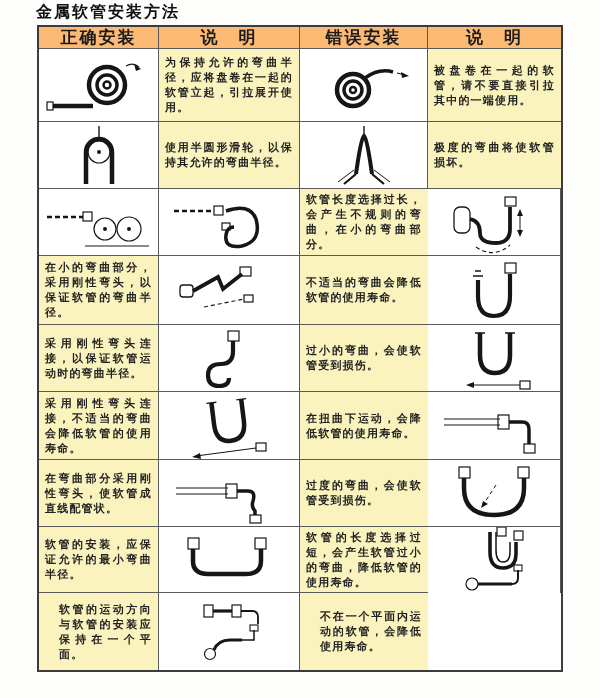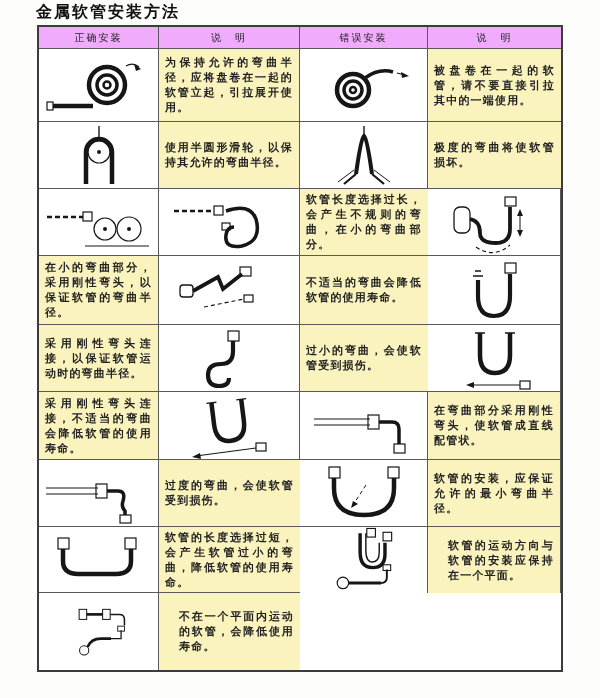--- a/index.html
+++ b/index.html
@@ -24,23 +24,23 @@
   }
   .cell{
     border-right:1px solid #5a5a5a;
     border-bottom:1px solid #5a5a5a;
     box-sizing:border-box;
     overflow:hidden;
   }
   .cell.last-col{border-right:none;}
   .cell.last-row{border-bottom:none;padding-left:20px;}
   .hd{
-    background:#f0abfc;
+    background:#fdba74;
     display:flex;align-items:center;justify-content:center;
-    font-weight:normal;font-size:10px;letter-spacing:2px;color:#1c1c1c;
+    font-weight:bold;font-size:17px;letter-spacing:2px;color:#1c1c1c;
   }
   .img{
     background:#ffffff;
     display:flex;align-items:center;justify-content:center;
   }
   .desc{
     background:#faf3be;
     display:flex;align-items:center;
     padding:3px 6px;
     font-weight:bold;font-size:11px;line-height:15px;
@@ -179,20 +179,21 @@
     <svg width="118" height="66" viewBox="0 0 118 66">
       <g transform="rotate(-7 58 30)">
         <path class="ln" d="M44 8 V30 Q44 48 59 48 Q74 48 74 30 V8" stroke-width="4.5"></path>
         <path class="ln" d="M39 8 h10 M69 8 h10" stroke-width="1.3"></path>
       </g>
       <path class="ln" d="M26 63 L86 55" stroke-width="1.2"></path>
       <polygon fill="#161616" points="22,64 30,60 31,66"></polygon>
       <rect class="ln" x="86" y="50" width="10" height="8" stroke-width="1.2" fill="#fff"></rect>
     </svg>
   </div>
+  <div class="cell desc last-col">在扭曲下运动，会降低软管的使用寿命。</div>
 
   <div class="cell img">
     <svg width="112" height="64" viewBox="0 0 112 64">
       <path class="ln" d="M6 25 H62 M6 31 H62" stroke-width="1.2"></path>
       <rect class="ln" x="60" y="21" width="11" height="14" stroke-width="1.2" fill="#fff"></rect>
       <path class="ln" d="M71 28 H84 Q91 28 91 35 V50" stroke-width="3.5"></path>
       <rect class="ln" x="86" y="50" width="11" height="9" stroke-width="1.2" fill="#fff"></rect>
     </svg>
   </div>
   <div class="cell desc">在弯曲部分采用刚性弯头，使软管成直线配管状。</div>

